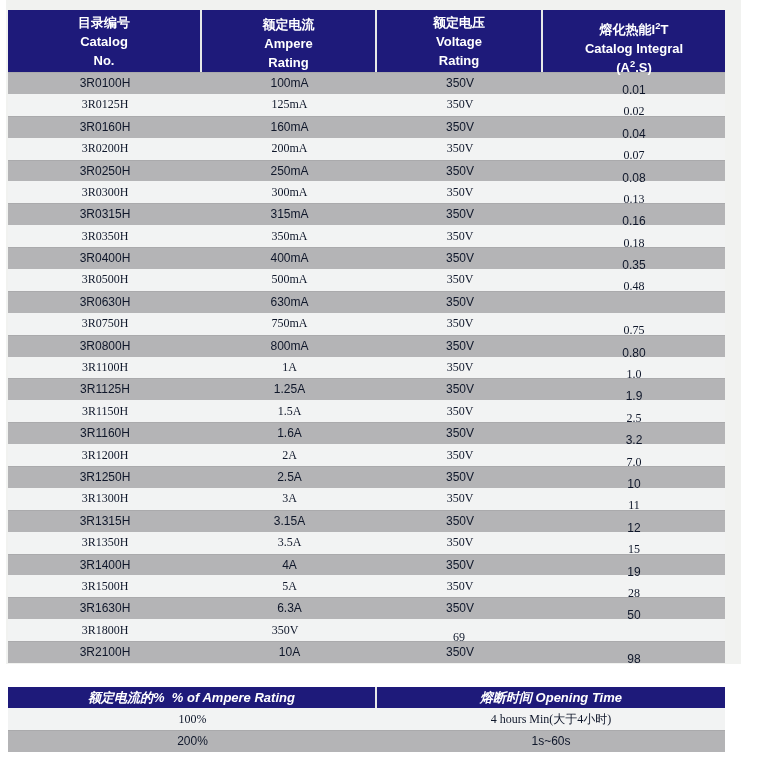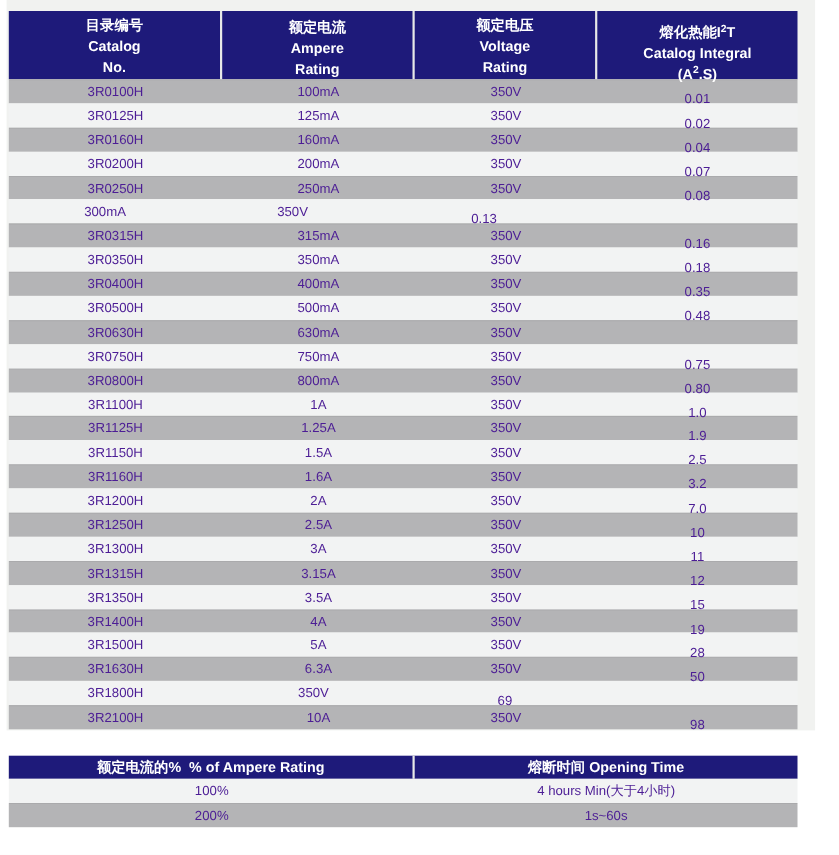--- a/index.html
+++ b/index.html
@@ -33,42 +33,42 @@
 
   .hcell {
     display: flex;
     flex-direction: column;
     justify-content: center;
     align-items: center;
     font-size: 13px;
     line-height: 19px;
   }
   .hcell:not(:last-child) { border-right: 2px solid #e7e9e8; }
-  #ot-table .hcell { line-height: 21px; }
+  #ot-table .hcell { line-height: 21px; font-style: italic; }
 
   
   .c0 { width: 194px; }
   .c1 { width: 175px; justify-content: flex-end; }
   .c2 { width: 166px; }
   .c3 { width: 182px; margin-top: 14px; }
   
   .o0 { width: 369px; white-space: pre; }
   .o1 { width: 348px; }
 
   .trow {
     display: flex;
     align-items: center;
     text-align: center;
     font-size: 12px;
-    color: #4c1d95;
+    color: #0f172a;
   }
   #spec-body .trow { height: 21.9px; }
   #ot-body   .trow { height: 22px; text-align: center; }
   .row-gray  { background: #b4b4b6; box-shadow: inset 0 1px 0 rgba(0,0,0,0.05); }
-  .row-light { background: #f2f3f3; }
+  .row-light { background: #f2f3f3; font-family: Liberation Serif, serif; }
 
   .tcell {
     display: flex;
     justify-content: center;
     align-items: center;
     height: 100%;
   }
 
   sup { font-size: 0.72em; vertical-align: super; line-height: 0; }
 </style>
@@ -126,20 +126,21 @@
             <div class="tcell c2">350V</div>
             <div class="tcell c3">0.07</div>
           </div>
           <div class="trow row-gray">
             <div class="tcell c0">3R0250H</div>
             <div class="tcell c1">250mA</div>
             <div class="tcell c2">350V</div>
             <div class="tcell c3">0.08</div>
           </div>
           <div class="trow row-light">
+            <div class="tcell c0">3R0300H</div>
             <div class="tcell c1">300mA</div>
             <div class="tcell c2">350V</div>
             <div class="tcell c3">0.13</div>
           </div>
           <div class="trow row-gray">
             <div class="tcell c0">3R0315H</div>
             <div class="tcell c1">315mA</div>
             <div class="tcell c2">350V</div>
             <div class="tcell c3">0.16</div>
           </div>

